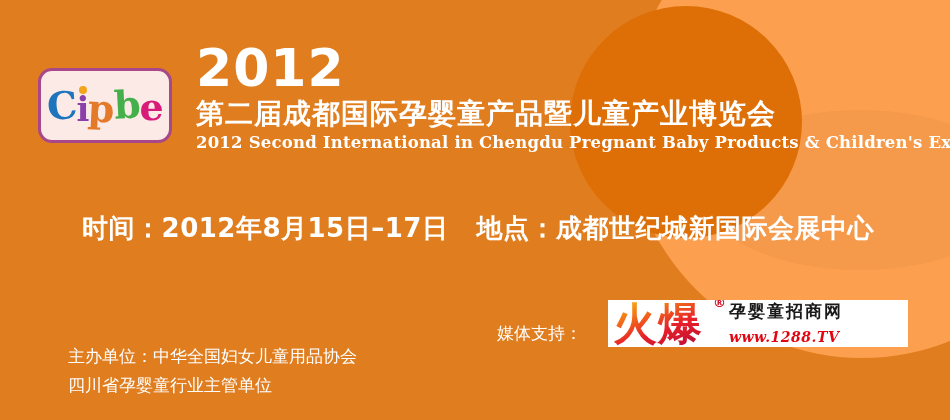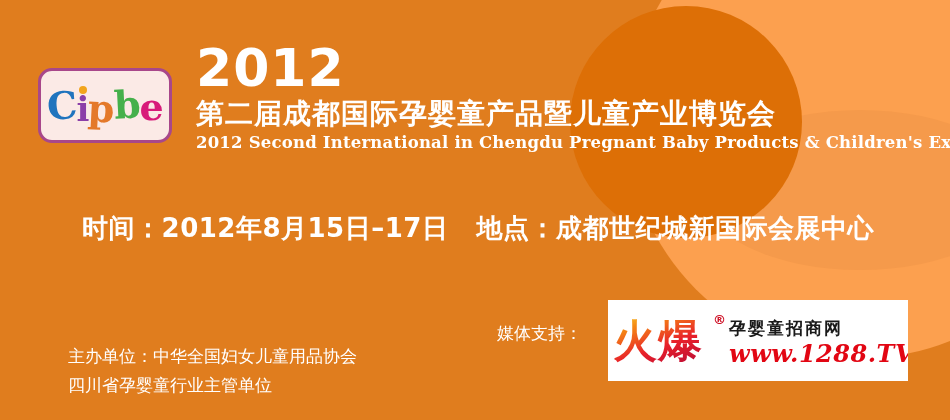--- a/index.html
+++ b/index.html
@@ -180,21 +180,21 @@
     line-height: 26px;
     white-space: nowrap;
   }
 
   
   .media-logo {
     position: absolute;
     left: 608px;
     top: 0px;
     width: 300px;
-    height: 81px;
+    height: 47px;
     background: #ffffff;
     display: flex;
     align-items: center;
     overflow: hidden;
   }
   .flame-chars {
     position: relative;
     width: 106px;
     height: 55px;
     margin-left: 5px;
@@ -231,21 +231,21 @@
     font-size: 17px;
     line-height: 26px;
     letter-spacing: 2px;
     color: #1A1A1A;
     white-space: nowrap;
   }
   .media-url {
     font-family: "DejaVu Serif", "Liberation Serif", serif;
     font-style: italic;
     font-weight: bold;
-    font-size: 24px;
+    font-size: 14px;
     line-height: 24px;
     letter-spacing: 0.5px;
     color: #E20613;
     white-space: nowrap;
     margin-top: 1px;
   }
 </style>
 </head>
 <body>
 

